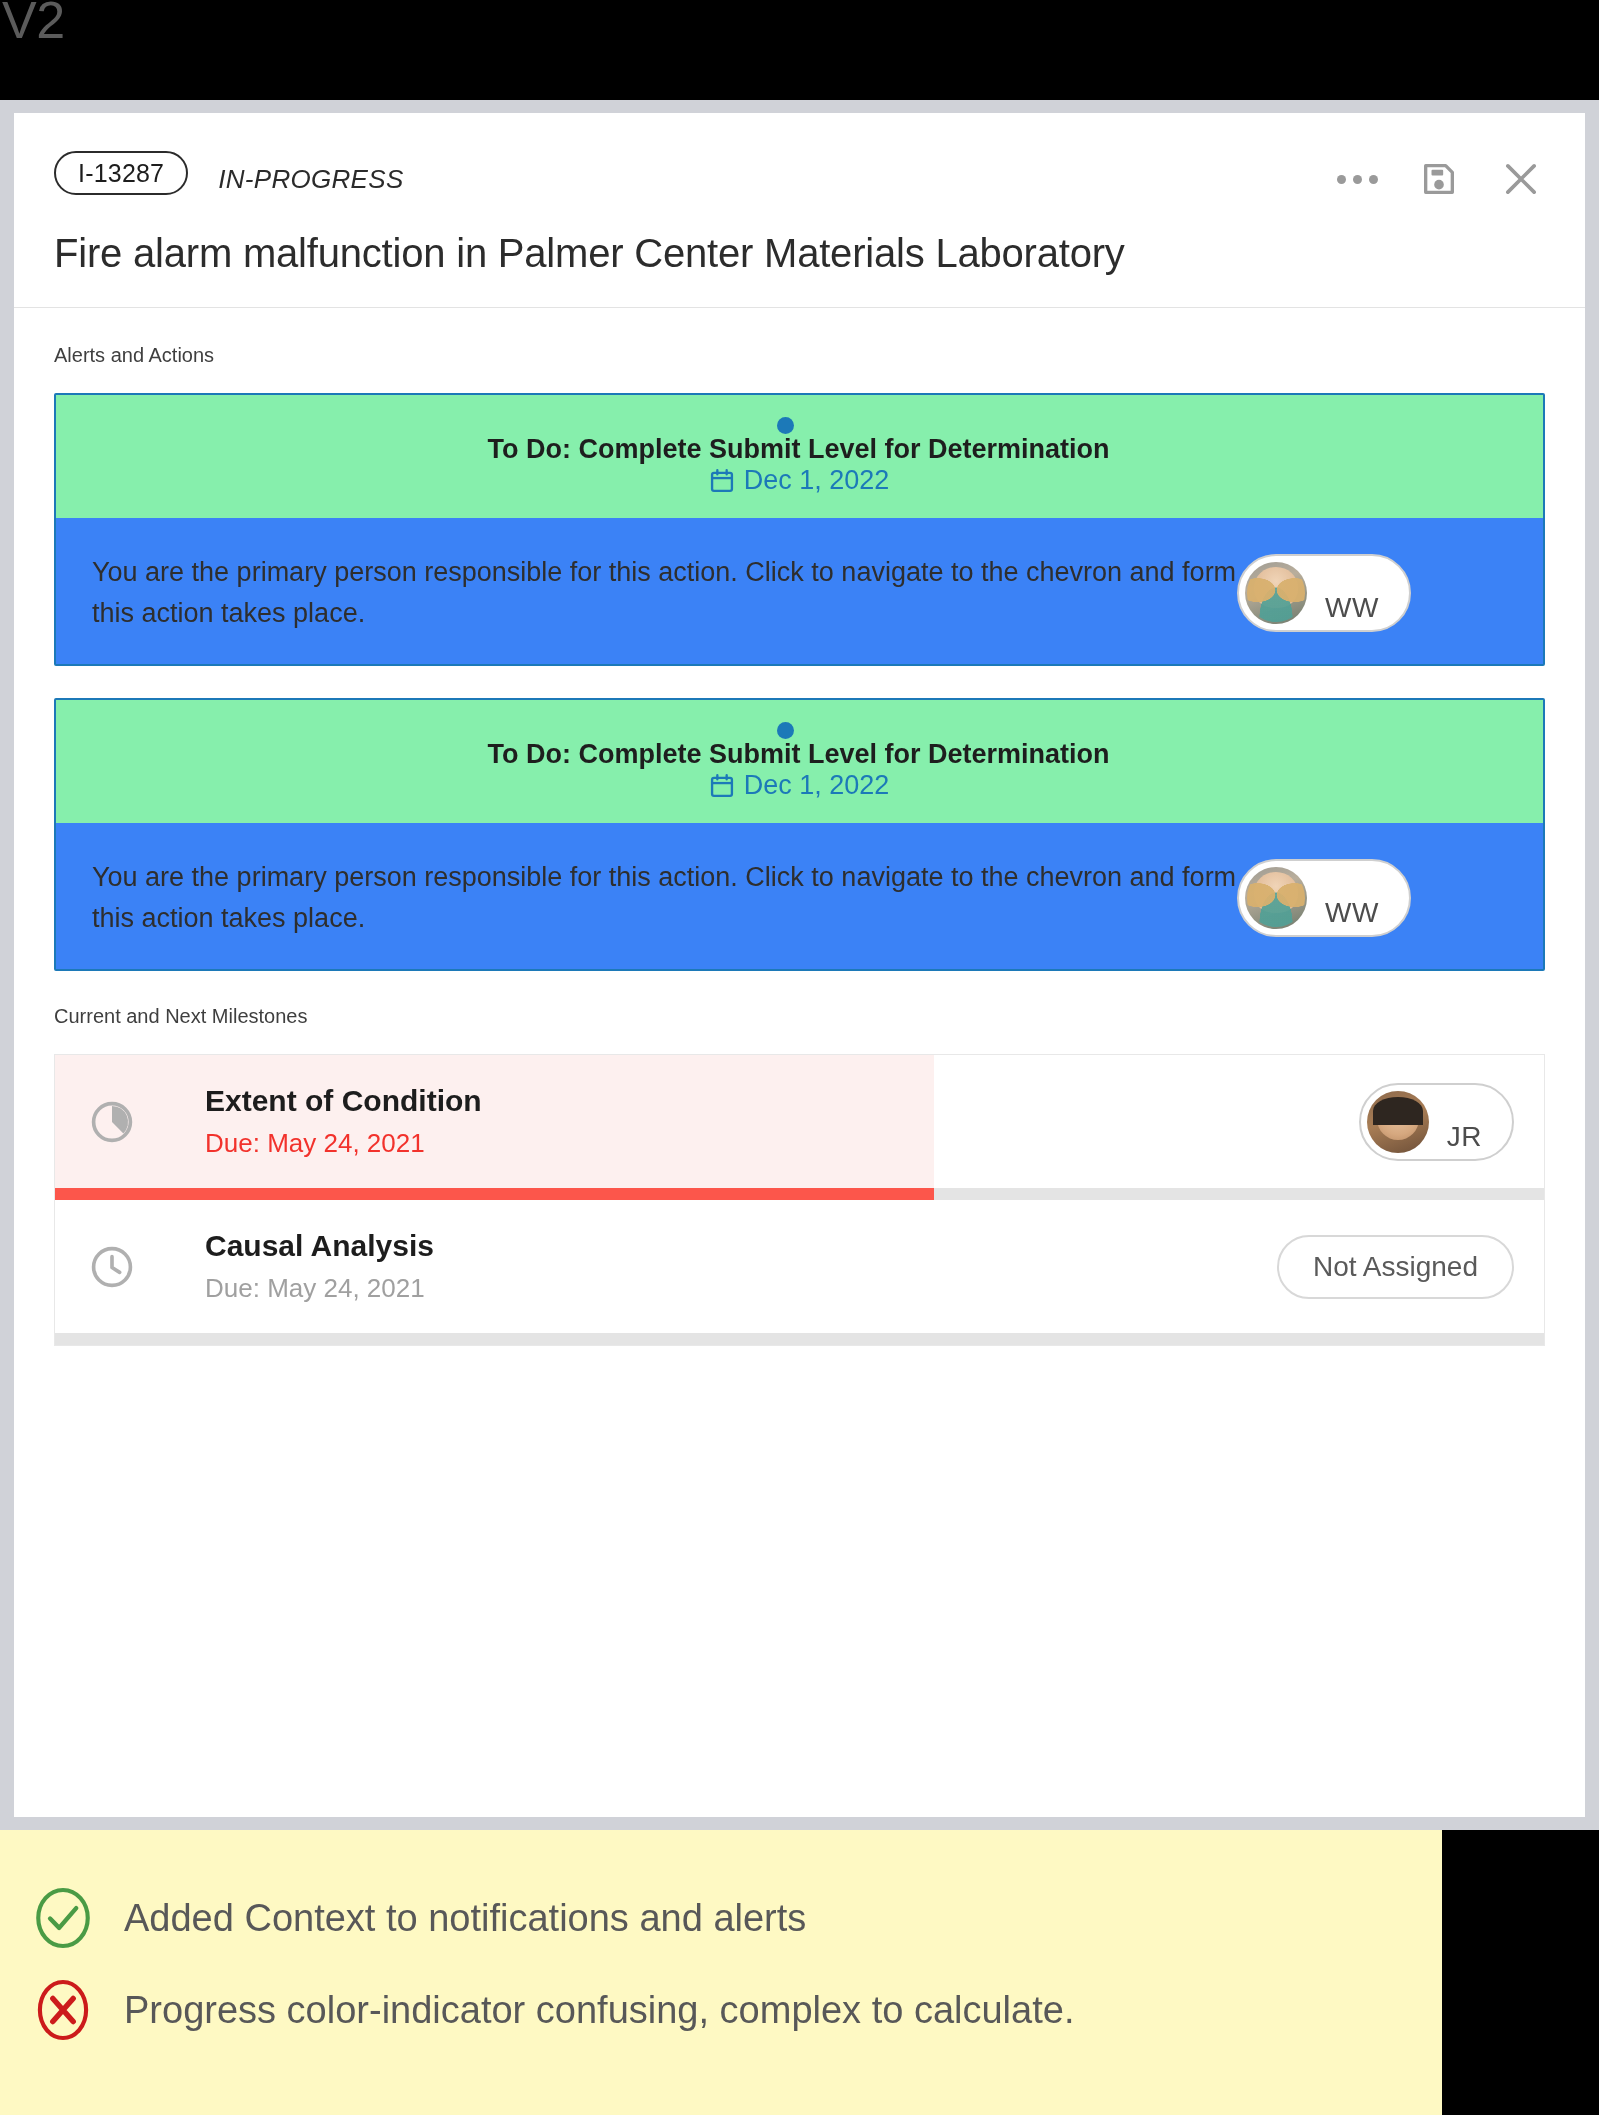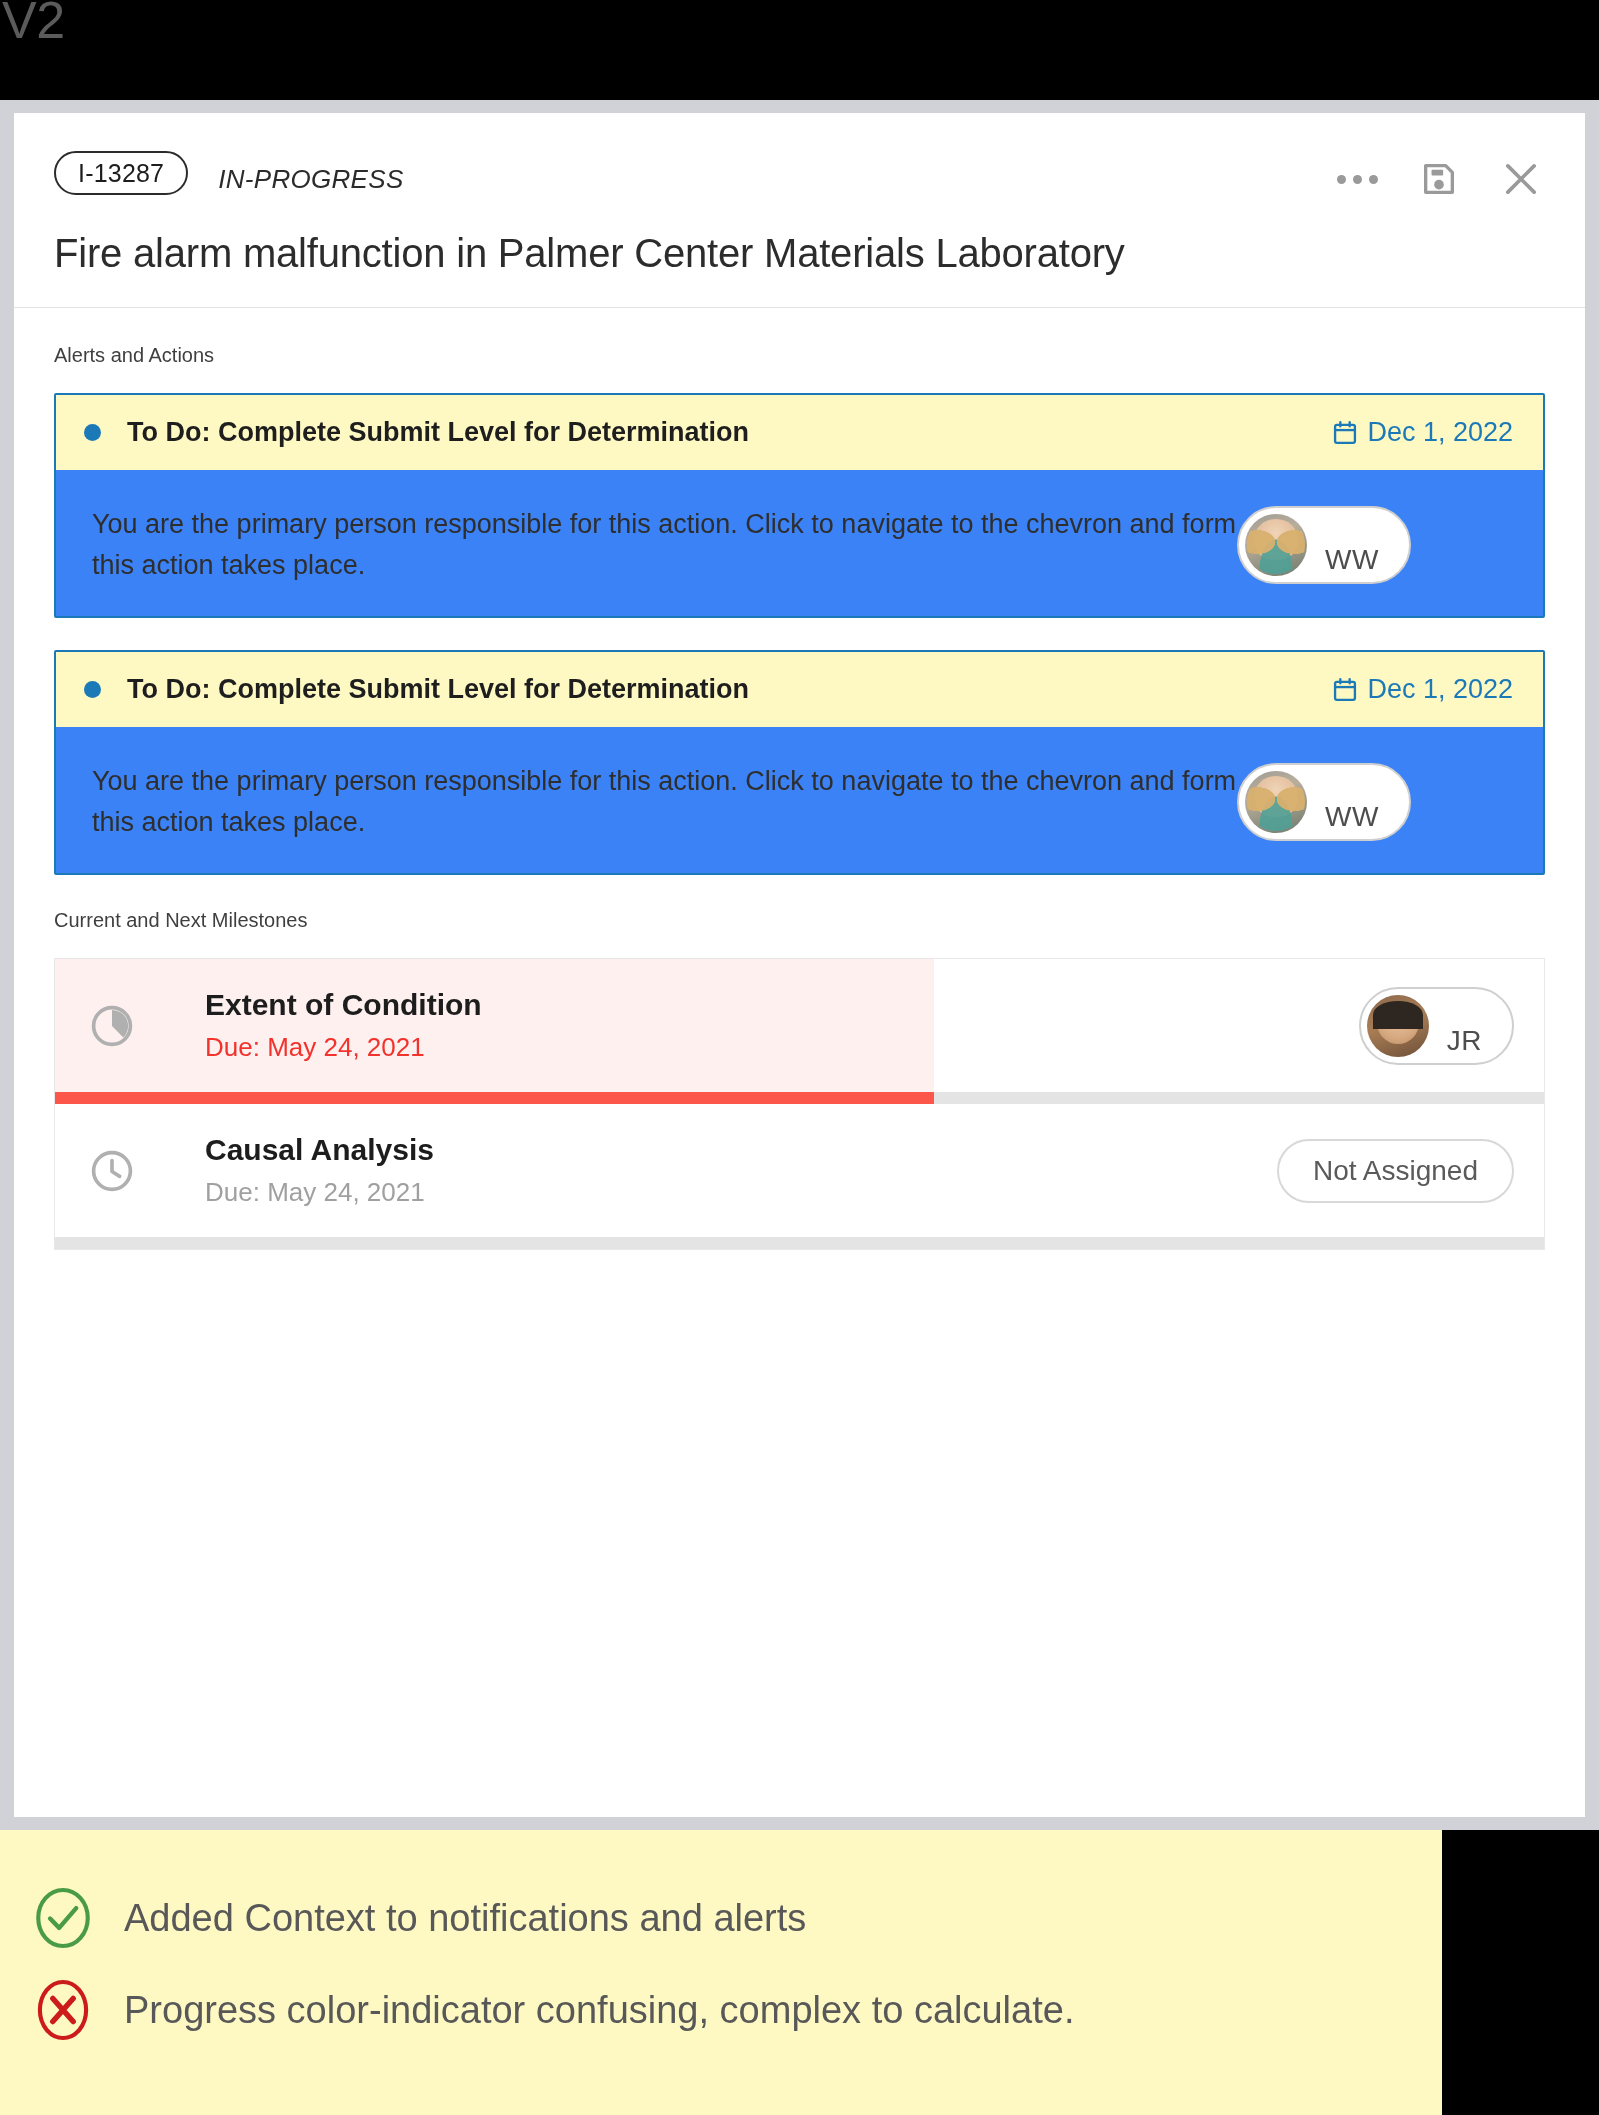--- a/index.html
+++ b/index.html
@@ -132,24 +132,25 @@
   
   .alert-card {
     border: 2px solid #1c79b8;
     border-radius: 2px;
     margin-bottom: 32px;
     background: #ffffff;
     overflow: hidden;
     cursor: pointer;
   }
   .alert-card-head {
-    background: #fef9c3;
+    background: #86efac;
     display: flex;
     align-items: center;
     padding: 22px 30px 22px 28px;
+    flex-direction: column;
   }
   .blue-dot {
     width: 17px; height: 17px;
     border-radius: 50%;
     background: #1c79b8;
     flex: 0 0 auto;
     margin-right: 26px;
   }
   .alert-title {
     font-size: 27px;

